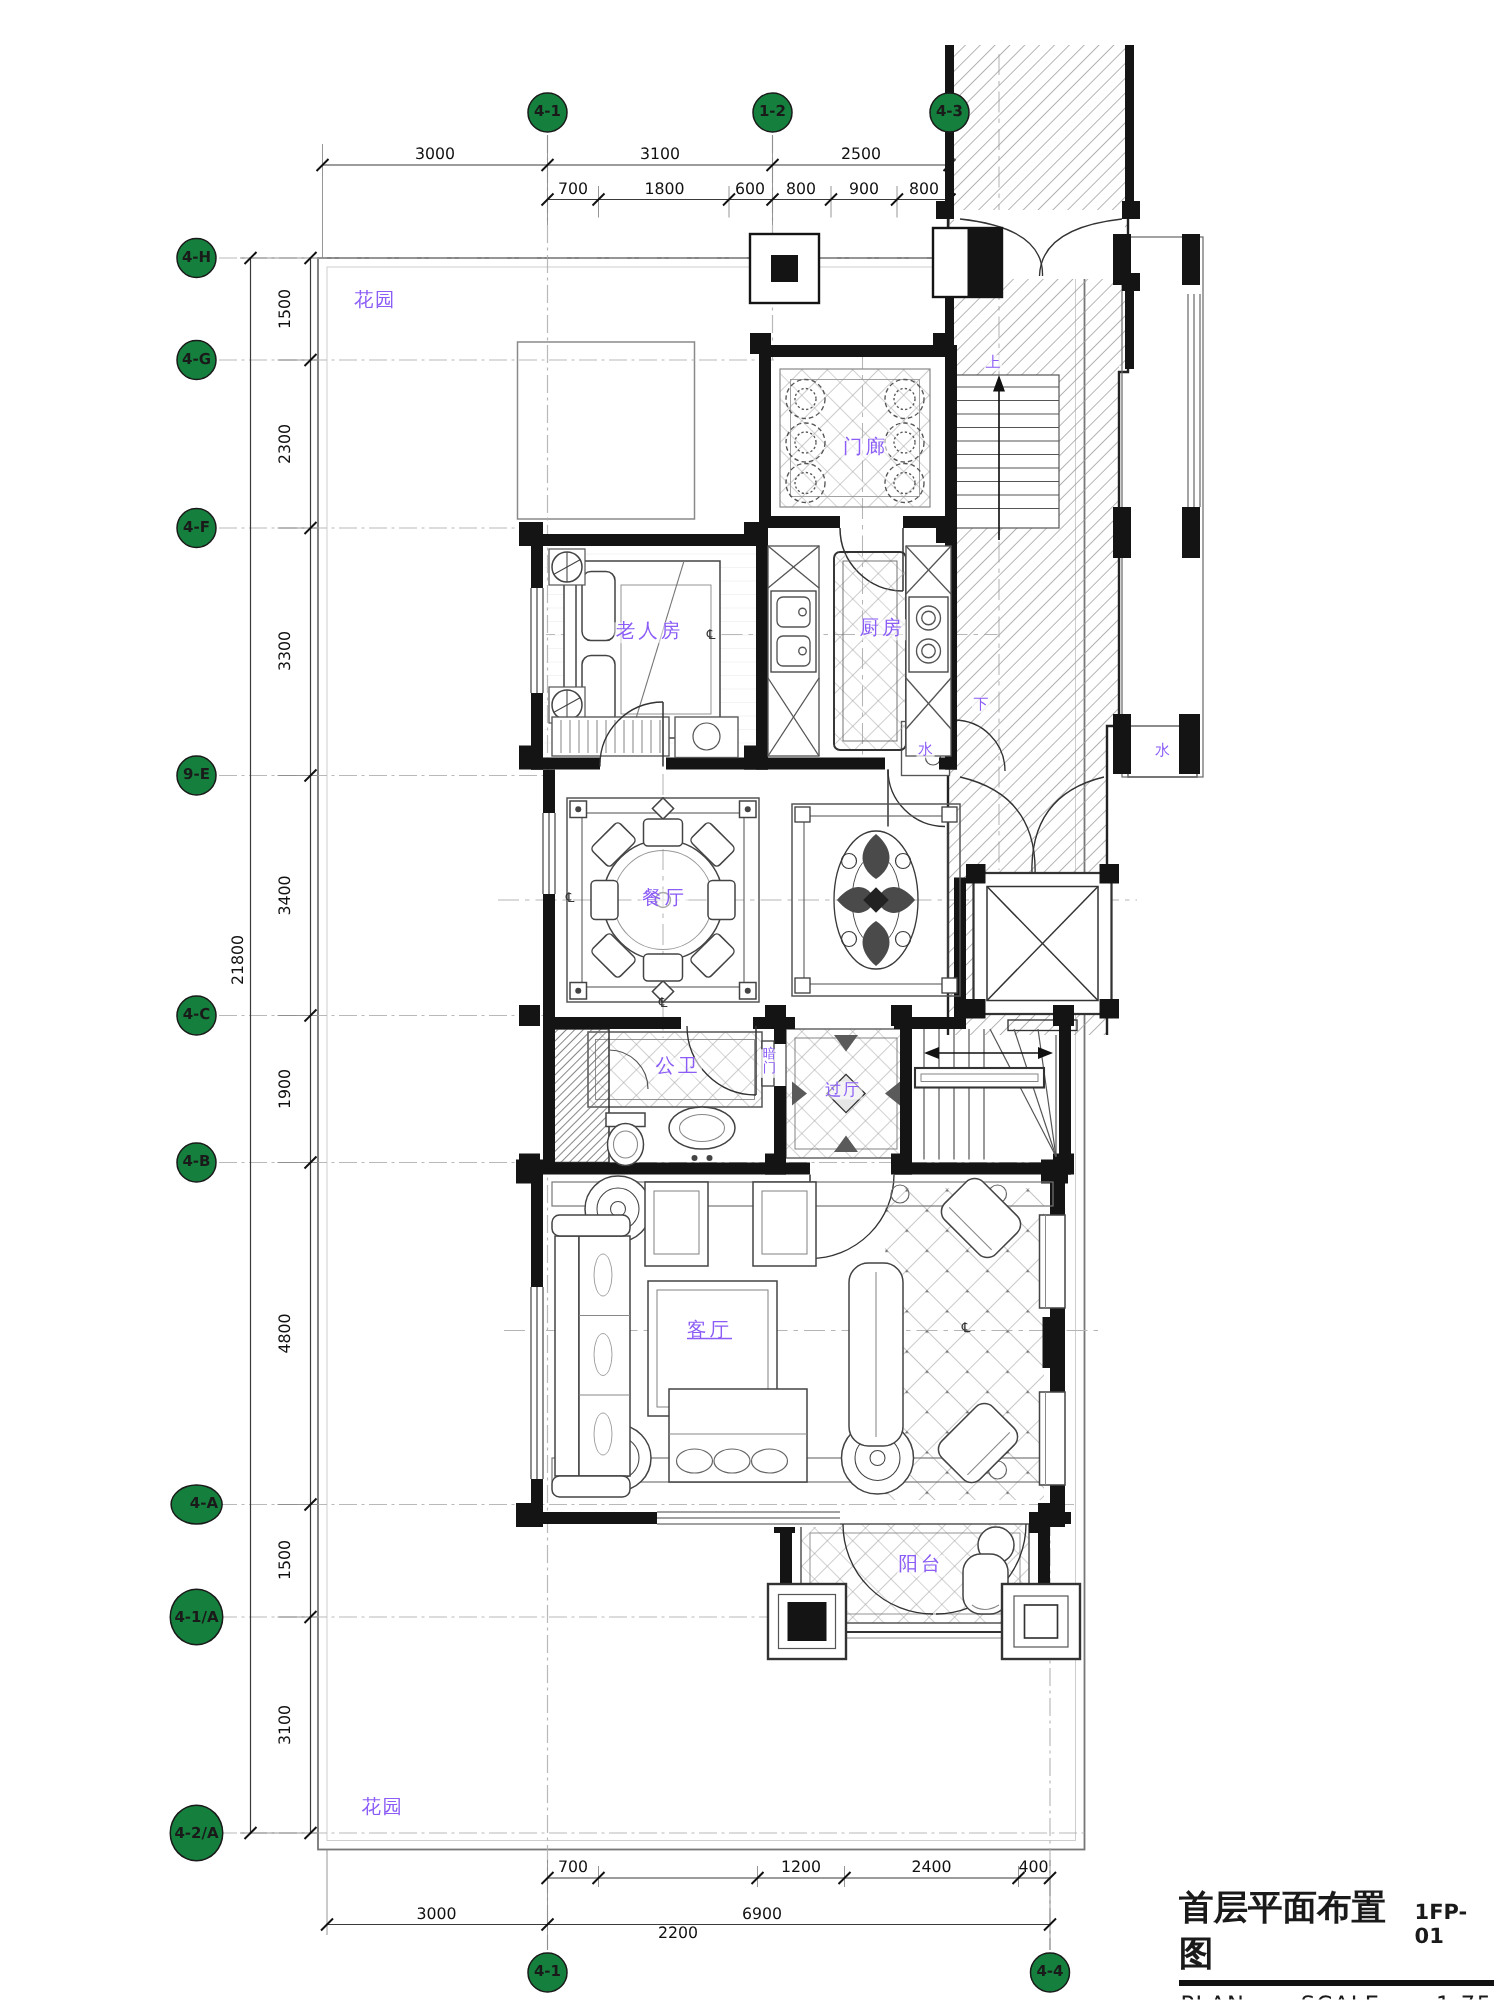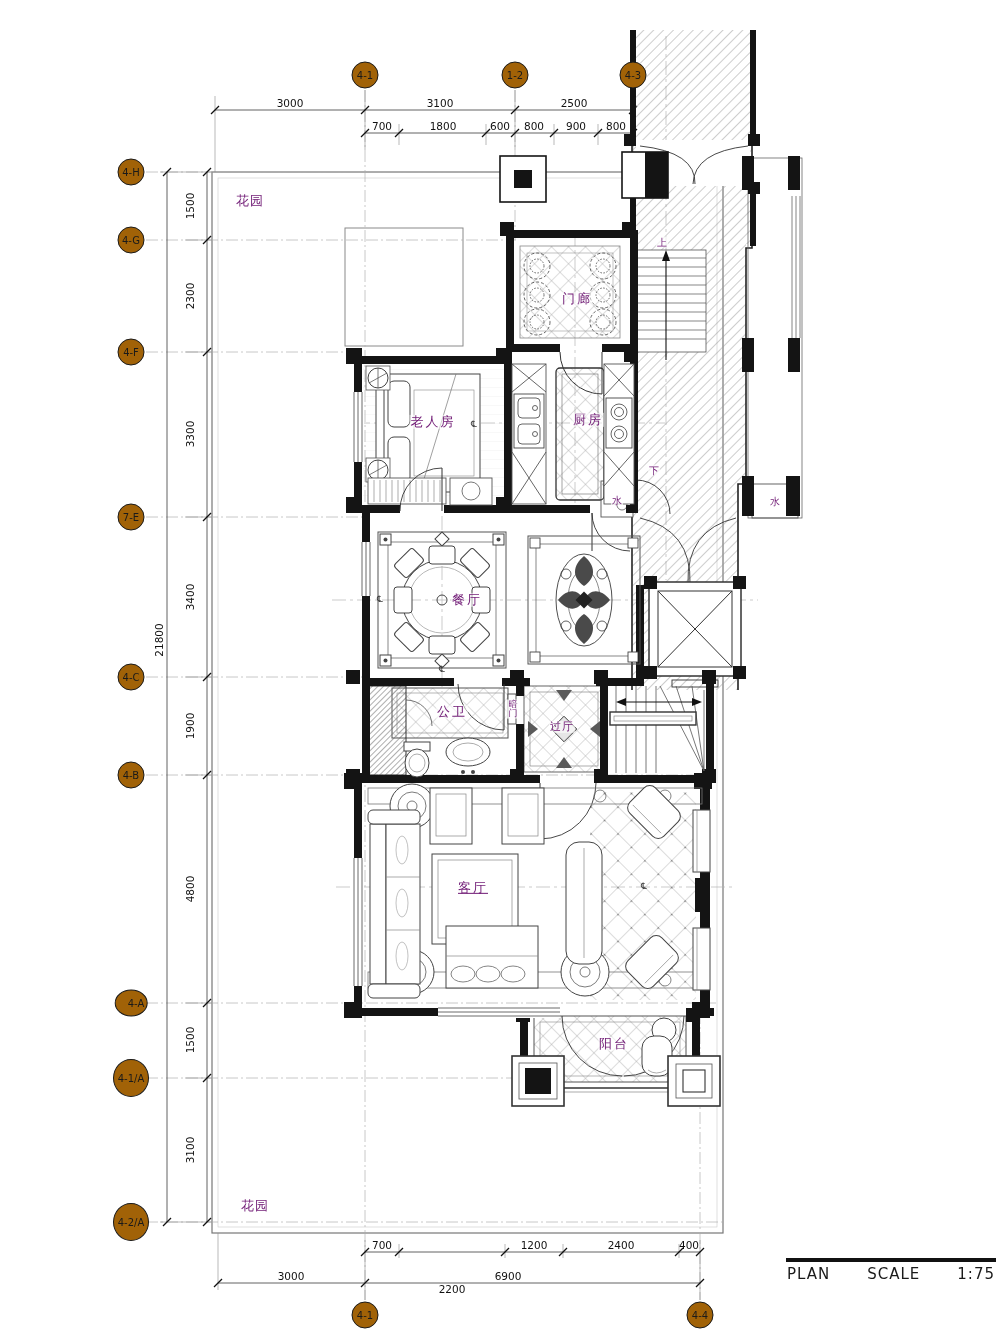--- a/index.html
+++ b/index.html
@@ -1,31 +1,31 @@
 <!DOCTYPE html>
 <html><head>
 <meta charset="utf-8">
 <style>
   html,body{margin:0;padding:0;background:#fff;}
   body{width:1000px;height:1333px;overflow:hidden;font-family:"DejaVu Sans",sans-serif;color:#1a1a1a;}
   #plan{position:relative;width:1000px;height:1333px;background:#fff;}
   #drawing{position:absolute;left:0;top:0;}
   .lbl{position:absolute;transform:translate(-50%,-50%);font-size:13px;letter-spacing:2px;white-space:nowrap;
-       background:rgba(255,255,255,.55);padding:0 1px;line-height:1.1;color:#701a75;}
+       background:rgba(255,255,255,.55);padding:0 1px;line-height:1.1;color:#8b5cf6;}
   .lbl.plain{background:none;letter-spacing:1px;}
   .lbl.sm{font-size:11px;letter-spacing:1px;}
   .lbl.tiny{font-size:10px;letter-spacing:0;background:rgba(255,255,255,.7);}
   .lbl.vert{width:13px;white-space:normal;font-size:9px;letter-spacing:0;text-align:center;line-height:1.05;
        background:rgba(255,255,255,.75);}
   .cl{position:absolute;transform:translate(-50%,-50%);font-size:9px;color:#333;background:none;}
   .dim{position:absolute;transform:translate(-50%,-50%);font-size:10.5px;white-space:nowrap;color:#111;padding:0 2px;}
   .dimv{position:absolute;transform:translate(-50%,-50%) rotate(-90deg);font-size:10.5px;white-space:nowrap;color:#111;}
   .bubble{position:absolute;transform:translate(-50%,-50%);min-width:27px;height:27px;border:1.4px solid #1a1a1a;
-       border-radius:50%;display:flex;align-items:center;justify-content:center;font-size:10px;font-weight:normal;
-       background:#a16207;box-sizing:border-box;padding:0 2px;}
+       border-radius:50%;display:flex;align-items:center;justify-content:center;font-size:10px;font-weight:bold;
+       background:#15803d;box-sizing:border-box;padding:0 2px;}
   .bubble.wide{min-width:36px;height:38px;}
   #titleblock{position:absolute;left:786px;top:1256px;width:210px;}
   #tb-row1{display:flex;align-items:baseline;justify-content:flex-start;}
   #tb-title{font-size:23px;font-weight:bold;letter-spacing:0;}
   #tb-num{font-size:14px;font-weight:bold;margin-left:1px;}
   #tb-rule1{border-top:4px solid #111;margin:2px 0 3px 0;}
   #tb-row2{display:flex;justify-content:space-between;font-size:15px;letter-spacing:1px;padding:0 1px;}
 </style>
 </head>
 <body>
@@ -560,21 +560,21 @@
   <rect x="683" y="1070" width="22" height="22" fill="none" stroke="#333" stroke-width="1.1"></rect>
 </g>
 </svg>
 
 <div class="bubble" style="left:365px;top:75px;">4-1</div>
 <div class="bubble" style="left:515px;top:75px;">1-2</div>
 <div class="bubble" style="left:633px;top:75px;">4-3</div>
 <div class="bubble" style="left:131px;top:172px;">4-H</div>
 <div class="bubble" style="left:131px;top:240px;">4-G</div>
 <div class="bubble" style="left:131px;top:352px;">4-F</div>
-<div class="bubble" style="left:131px;top:517px;">7-E</div>
+<div class="bubble" style="left:131px;top:517px;">9-E</div>
 <div class="bubble" style="left:131px;top:677px;">4-C</div>
 <div class="bubble" style="left:131px;top:775px;">4-B</div>
 <div class="bubble" style="left:131px;top:1003px;padding-left:12px;">4-A</div>
 <div class="bubble wide" style="left:131px;top:1078px;">4-1/A</div>
 <div class="bubble wide" style="left:131px;top:1222px;">4-2/A</div>
 <div class="bubble" style="left:365px;top:1315px;">4-1</div>
 <div class="bubble" style="left:700px;top:1315px;">4-4</div>
 
 <div class="dim" style="left:290px;top:103px;">3000</div>
 <div class="dim" style="left:440px;top:103px;">3100</div>
@@ -600,37 +600,41 @@
 <div class="dim" style="left:621px;top:1245px;">2400</div>
 <div class="dim" style="left:689px;top:1245px;">400</div>
 <div class="dim" style="left:291px;top:1276px;">3000</div>
 <div class="dim" style="left:508px;top:1276px;text-align:right;">6900</div>
 
 <div class="lbl plain" style="left:250px;top:201px;">花园</div>
 <div class="lbl plain" style="left:255px;top:1206px;">花园</div>
 <div class="lbl" style="left:577px;top:299px;">门廊</div>
 <div class="lbl" style="left:433px;top:422px;">老人房</div>
 <div class="lbl" style="left:588px;top:420px;">厨房</div>
-<div class="lbl" style="left:443px;top:600px;margin-left:24px;">餐厅</div>
+<div class="lbl" style="left:443px;top:600px;">餐厅</div>
 <div class="lbl" style="left:452px;top:712px;">公卫</div>
 <div class="lbl vert" style="left:513px;top:709px;">暗门</div>
 <div class="lbl sm" style="left:562px;top:727px;">过厅</div>
 <div class="lbl" style="left:473px;top:888px;text-decoration:underline;">客厅</div>
 <div class="lbl" style="left:614px;top:1044px;">阳台</div>
 
 <div class="lbl tiny" style="left:662px;top:242px;">上</div>
 <div class="lbl tiny" style="left:654px;top:470px;">下</div>
 <div class="lbl tiny" style="left:617px;top:500px;">水</div>
 <div class="lbl tiny" style="left:775px;top:501px;">水</div>
 <div class="cl" style="left:474px;top:424px;">℄</div>
 <div class="cl" style="left:380px;top:599px;">℄</div>
 <div class="cl" style="left:442px;top:669px;">℄</div>
 <div class="cl" style="left:644px;top:886px;">℄</div>
 
 <div id="titleblock">
+  <div id="tb-row1">
+    <span id="tb-title">首层平面布置图</span>
+        <span id="tb-num">1FP-01</span>
+  </div>
   <div id="tb-rule1"></div>
   <div id="tb-row2">
     <span>PLAN</span>
     <span>SCALE</span>
     <span>1:75</span>
   </div>
 
 </div>
 
 </div>

